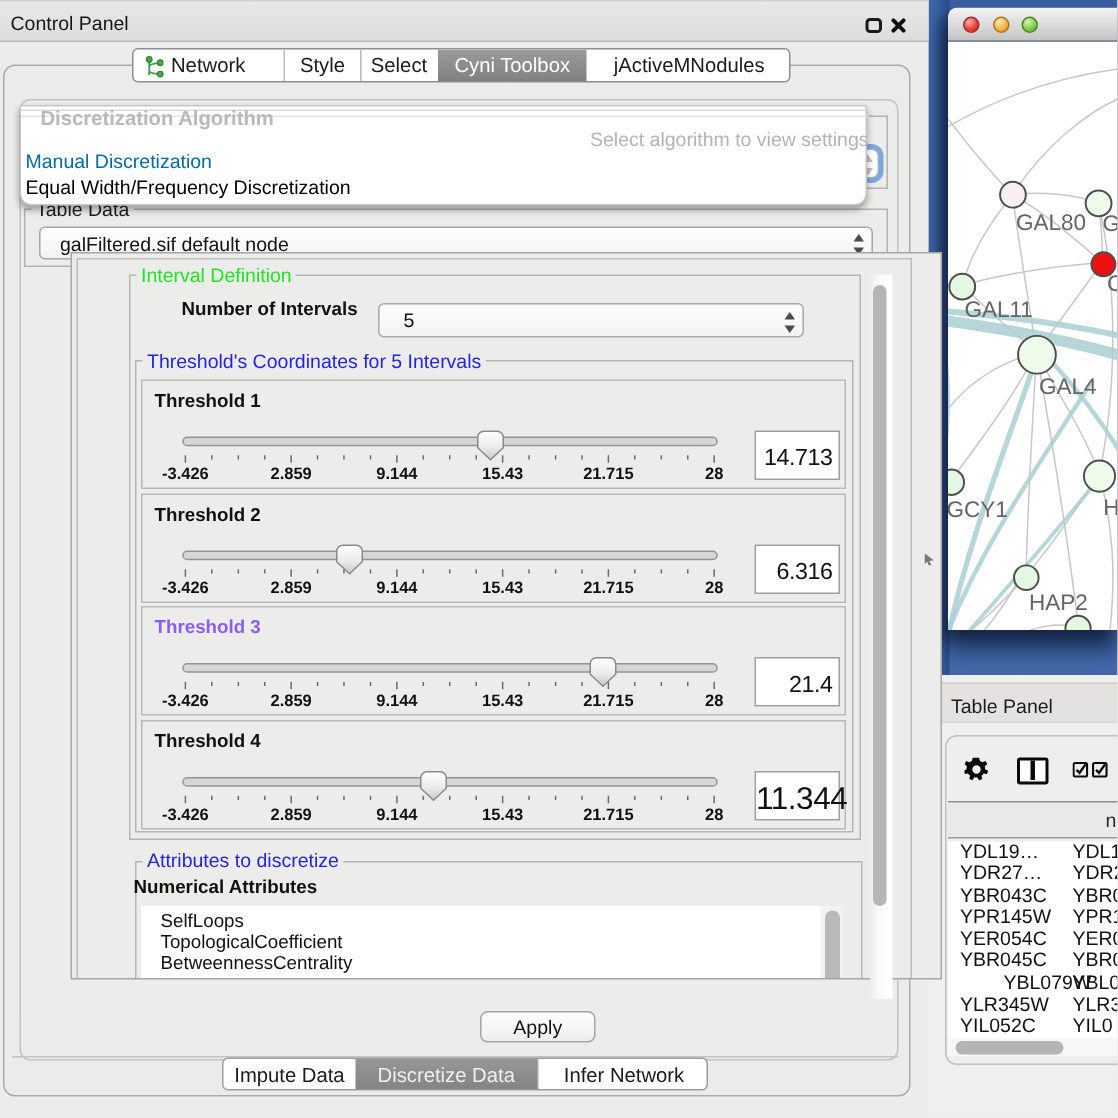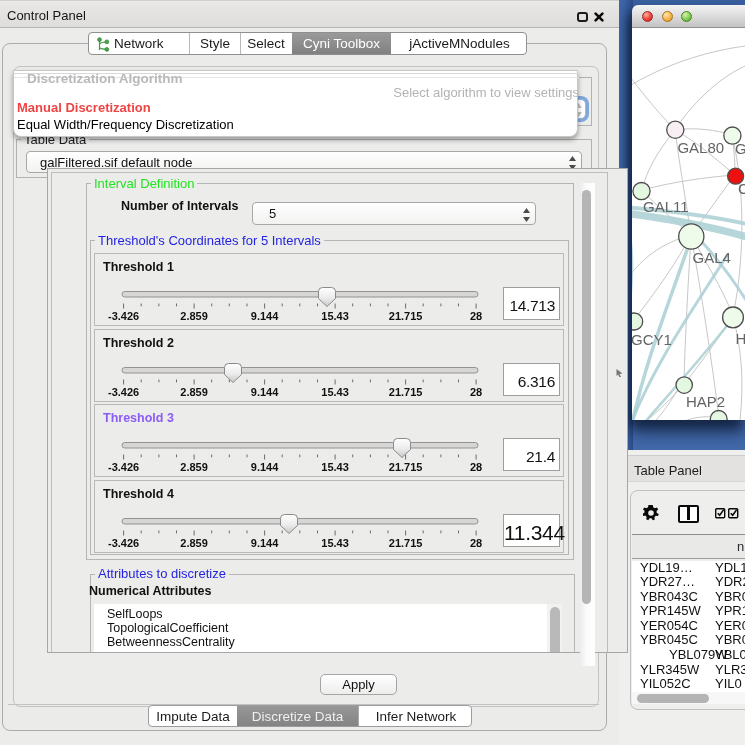--- a/index.html
+++ b/index.html
@@ -435,21 +435,21 @@
     <div class="abs" style="left:2px; top:7px; width:9px; height:414px; border-radius:5px; background:#b5b5b5;"></div>
   </div>
 
   <div class="abs" id="popup" style="left:13px; top:70px; width:565px; height:67px; background:#ffffff;
        border:1px solid #c6c6c6; border-radius:1px 1px 8px 8px;
        box-shadow:0 3px 5px rgba(0,0,0,0.35);">
     <div class="abs" style="left:0; top:2px; width:565px; height:1px; background:#d9d9d9;"></div>
     <div class="abs" style="left:0; top:5.5px; width:565px; height:1px; background:#e3e3e3;"></div>
     <div class="abs" style="left:13px; top:0px; font-size:13.5px; font-weight:bold; color:#b9b9b9;">Discretization Algorithm</div>
     <div class="abs" style="left:0; top:14px; width:565px; text-align:right; font-size:13px; color:#b3b3b3;">Select algorithm to view settings</div>
-    <div class="abs" style="left:3px; top:29px; font-size:13px; font-weight:bold; color:#ef4444;">Manual Discretization</div>
+    <div class="abs" style="left:3px; top:29px; font-size:13px; font-weight:normal; color:#0369a1;">Manual Discretization</div>
     <div class="abs" style="left:3px; top:46px; font-size:13px; color:#000;">Equal Width/Frequency Discretization</div>
   </div>
 
   <div class="abs" style="left:320px; top:674px; width:77px; height:21px; border:1px solid #a5a5a5; border-radius:5px;
        background:linear-gradient(#ffffff,#ededec); text-align:center; font-size:13px; color:#111; line-height:20px;">Apply</div>
 
   <div class="abs" style="left:8px; top:704px; width:591px; height:1px; background:#c2c2c2;"></div>
   <div class="abs" id="bottabs" style="left:148px; top:704.5px; width:324px; height:22px; background:#ffffff;
        border:1px solid #9c9c9c; border-radius:4px; overflow:hidden; font-size:13.5px; color:#1a1a1a;">
     <div class="abs" style="left:0; top:0; width:88px; height:22px; text-align:center; line-height:21px;">Impute Data</div>

